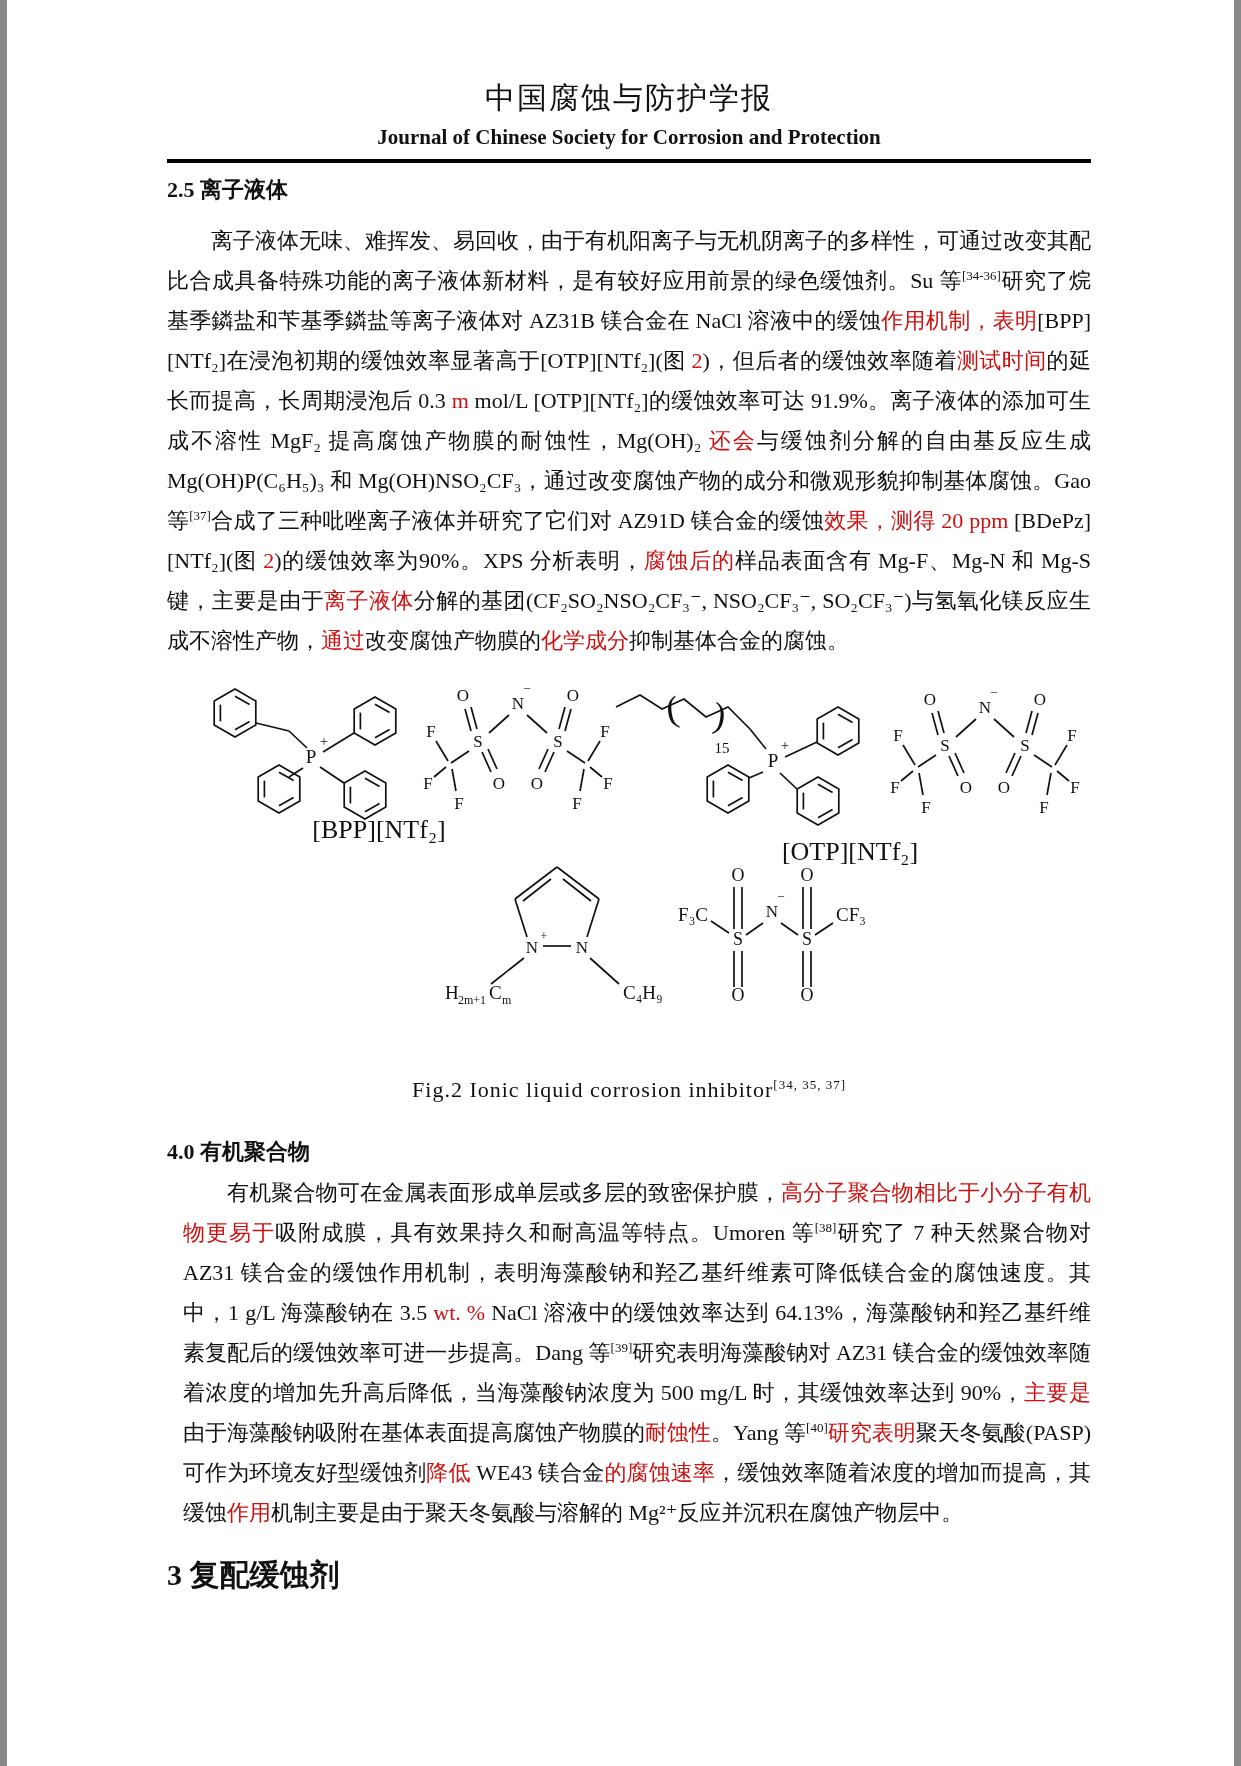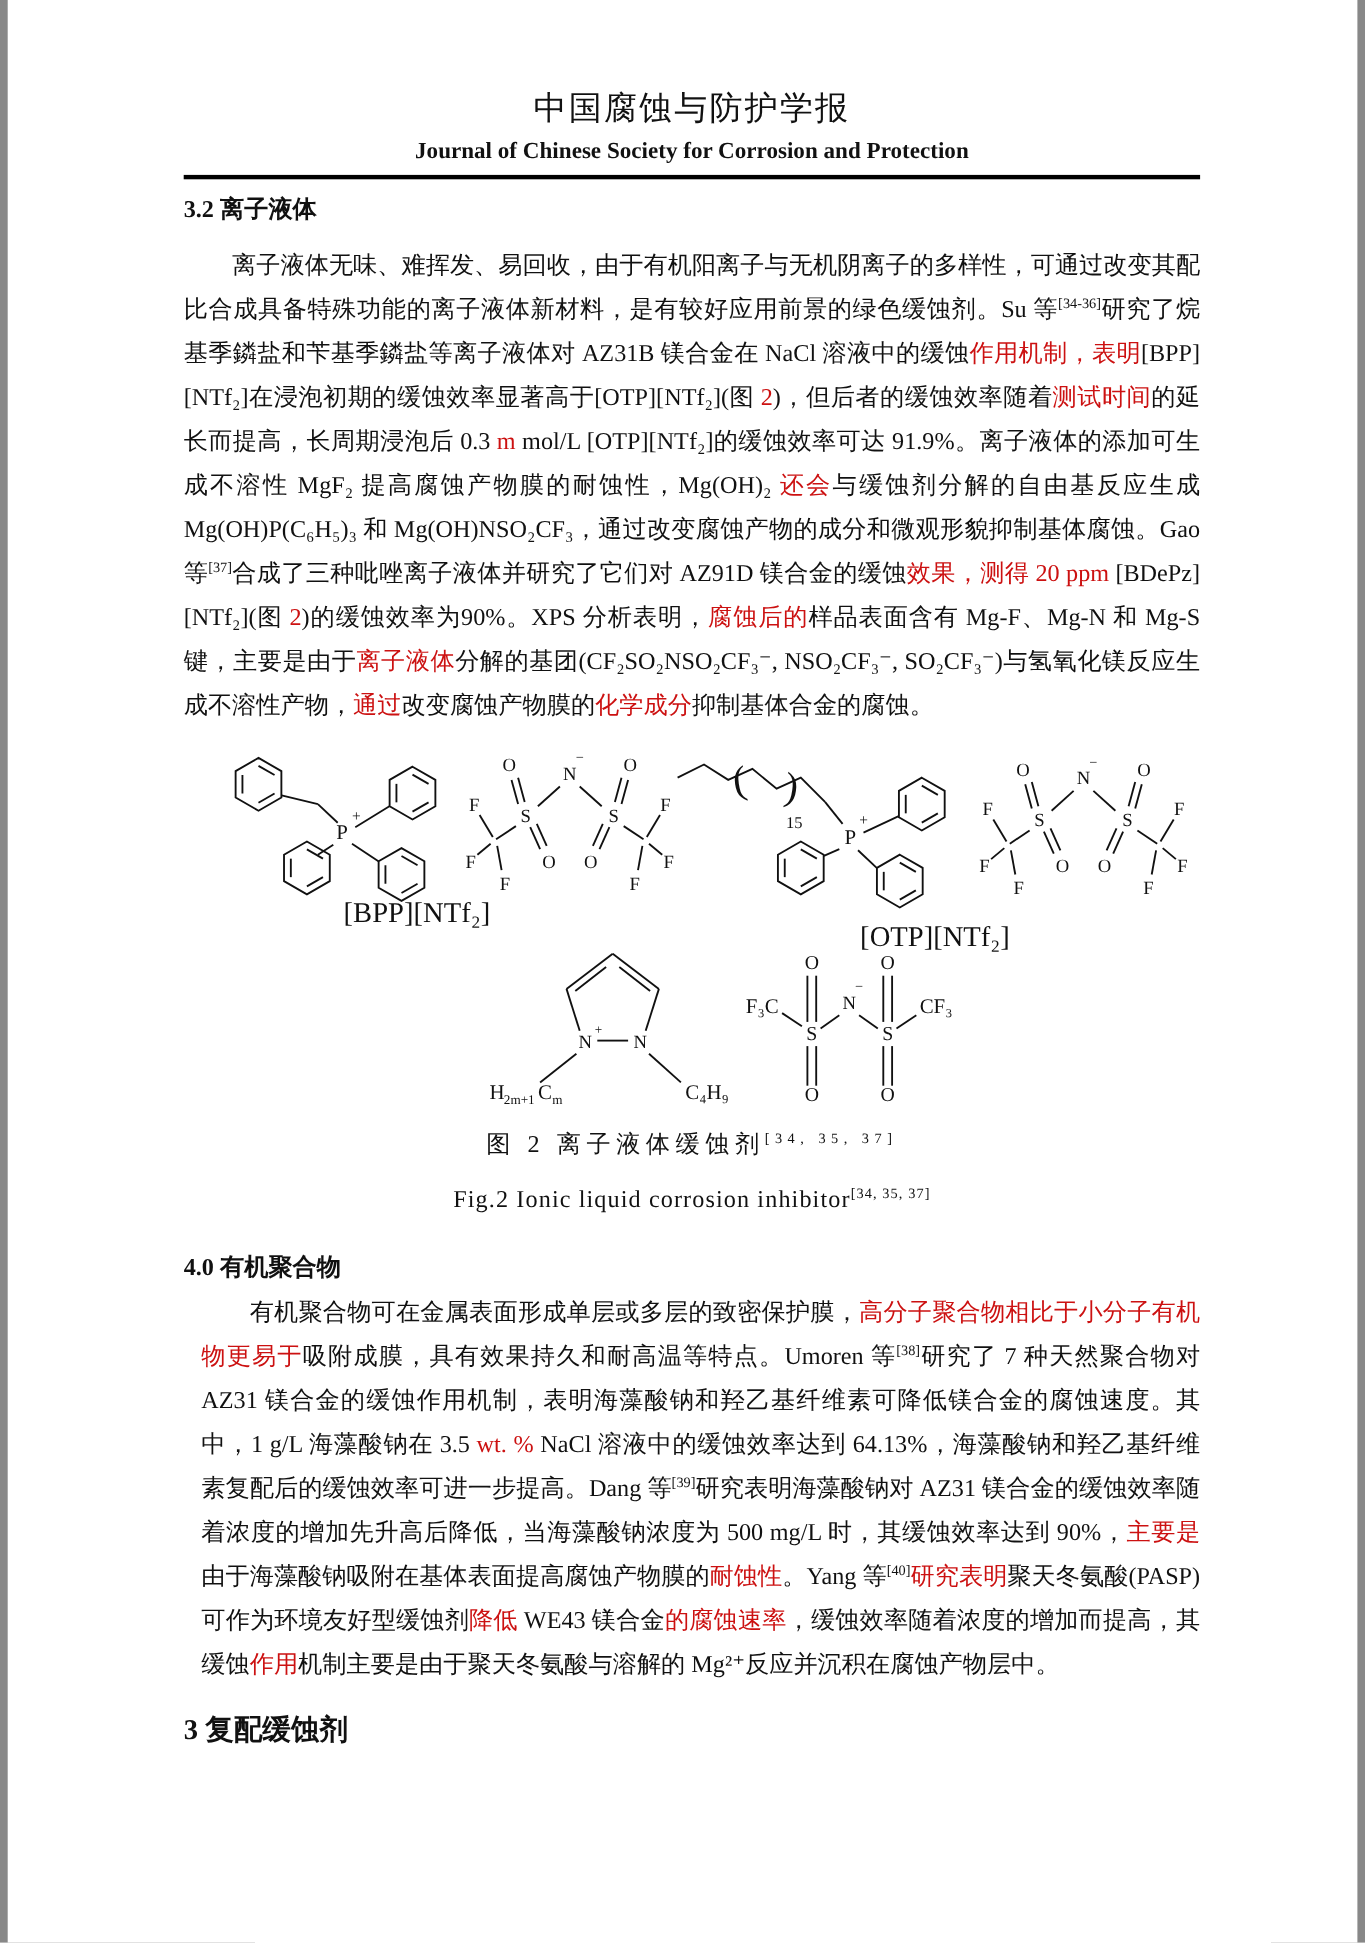--- a/index.html
+++ b/index.html
@@ -21,36 +21,36 @@
     text-indent:2em; margin-top:16px; word-break:break-word;
   }
   .para sup, .cap sup { font-size:13px; line-height:0; }
   .red { color:var(--red); }
   .figure { position:relative; height:452px; margin-top:12px; }
   .figure svg { position:absolute; overflow:visible; }
   .struct-label { position:absolute; font-size:26px; text-align:center; white-space:nowrap; }
   .cap { position:absolute; left:0; width:100%; text-align:center; font-size:22px; }
   .cap-cn { top:352px; letter-spacing:5px; }
   .cap-en { top:404px; letter-spacing:1px; }
-  .sec3-head { font-size:26px; font-weight:bold; margin-top:22px; }
+  .sec3-head { font-size:30px; font-weight:bold; margin-top:22px; }
   .p2 { margin-top:6px;margin-left:16px; }
   svg line, svg polyline, svg polygon, svg path { stroke:#111; stroke-width:1.7; fill:none; }
   svg text { fill:#111; font-family:"Liberation Serif","DejaVu Serif",serif; }
 </style>
 </head>
 <body>
 
 <div class="page">
   <div class="content">
 
     <div class="jtitle-cn">中国腐蚀与防护学报</div>
     <div class="jtitle-en">Journal of Chinese Society for Corrosion and Protection</div>
     <div class="head-rule"></div>
 
-    <div class="sec-head">3.2 离子液体</div>
+    <div class="sec-head">2.5 离子液体</div>
     <div class="para"><span>离子液体无味、难挥发、易回收，由于有机阳离子与无机阴离子的多样性，可通过改变其配比合成具备特殊功能的离子液体新材料，是有较好应用前景的绿色缓蚀剂。Su 等</span><sup>[34-36]</sup><span>研究了烷基季鏻盐和苄基季鏻盐等离子液体对 AZ31B 镁合金在 NaCl 溶液中的缓蚀</span><span class="red">作用机制，表明</span><span>[BPP][NTf₂]在浸泡初期的缓蚀效率显著高于[OTP][NTf₂](图 </span><span class="red">2</span><span>)，但后者的缓蚀效率随着</span><span class="red">测试时间</span><span>的延长而提高，长周期浸泡后 0.3 </span><span class="red">m</span><span> mol/L [OTP][NTf₂]的缓蚀效率可达 91.9%。离子液体的添加可生成不溶性 MgF₂ 提高腐蚀产物膜的耐蚀性，Mg(OH)₂ </span><span class="red">还会</span><span>与缓蚀剂分解的自由基反应生成 Mg(OH)P(C₆H₅)₃ 和 Mg(OH)NSO₂CF₃，通过改变腐蚀产物的成分和微观形貌抑制基体腐蚀。Gao 等</span><sup>[37]</sup><span>合成了三种吡唑离子液体并研究了它们对 AZ91D 镁合金的缓蚀</span><span class="red">效果，测得 20 ppm </span><span>[BDePz][NTf₂](图 </span><span class="red">2</span><span>)的缓蚀效率为90%。XPS 分析表明，</span><span class="red">腐蚀后的</span><span>样品表面含有 Mg-F、Mg-N 和 Mg-S 键，主要是由于</span><span class="red">离子液体</span><span>分解的基团(CF₂SO₂NSO₂CF₃⁻, NSO₂CF₃⁻, SO₂CF₃⁻)与氢氧化镁反应生成不溶性产物，</span><span class="red">通过</span><span>改变腐蚀产物膜的</span><span class="red">化学成分</span><span>抑制基体合金的腐蚀。</span></div>
 
     <div class="figure">
 
       <svg style="left:30px; top:0;" width="422" height="152" viewBox="0 0 422 152">
         <defs>
           <g id="benzene">
             <polygon points="0,-24 20.8,-12 20.8,12 0,24 -20.8,12 -20.8,-12"></polygon>
             <line x1="0" y1="-16.8" x2="14.6" y2="-8.4"></line>
             <line x1="14.6" y1="8.4" x2="0" y2="16.8"></line>
@@ -159,21 +159,20 @@
         <text x="368" y="28" font-size="18" text-anchor="middle">O</text>
         <line x1="364" y1="34" x2="364" y2="76"></line>
           <line x1="372" y1="34" x2="372" y2="76"></line>
         <text x="368" y="148" font-size="18" text-anchor="middle">O</text>
         <line x1="364" y1="98" x2="364" y2="134"></line>
           <line x1="372" y1="98" x2="372" y2="134"></line>
         <line x1="376" y1="82" x2="394" y2="70"></line>
         <text x="412" y="68" font-size="19" text-anchor="middle">CF₃</text>
       </svg>
 
-      <div class="cap cap-cn"><span>图 2  离子液体缓蚀剂</span><sup>[34, 35, 37]</sup></div>
       <div class="cap cap-en"><span>Fig.2 Ionic liquid corrosion inhibitor</span><sup>[34, 35, 37]</sup></div>
     </div>
 
     <div class="sec-head">4.0 有机聚合物</div>
     <div class="para p2"><span>有机聚合物可在金属表面形成单层或多层的致密保护膜，</span><span class="red">高分子聚合物相比于小分子有机物更易于</span><span>吸附成膜，具有效果持久和耐高温等特点。Umoren 等</span><sup>[38]</sup><span>研究了 7 种天然聚合物对 AZ31 镁合金的缓蚀作用机制，表明海藻酸钠和羟乙基纤维素可降低镁合金的腐蚀速度。其中，1 g/L 海藻酸钠在 3.5 </span><span class="red">wt. %</span><span> NaCl 溶液中的缓蚀效率达到 64.13%，海藻酸钠和羟乙基纤维素复配后的缓蚀效率可进一步提高。Dang 等</span><sup>[39]</sup><span>研究表明海藻酸钠对 AZ31 镁合金的缓蚀效率随着浓度的增加先升高后降低，当海藻酸钠浓度为 500 mg/L 时，其缓蚀效率达到 90%，</span><span class="red">主要是</span><span>由于海藻酸钠吸附在基体表面提高腐蚀产物膜的</span><span class="red">耐蚀性</span><span>。Yang 等</span><sup>[40]</sup><span class="red">研究表明</span><span>聚天冬氨酸(PASP)可作为环境友好型缓蚀剂</span><span class="red">降低</span><span> WE43 镁合金</span><span class="red">的腐蚀速率</span><span>，缓蚀效率随着浓度的增加而提高，其缓蚀</span><span class="red">作用</span><span>机制主要是由于聚天冬氨酸与溶解的 Mg²⁺反应并沉积在腐蚀产物层中。</span></div>
 
     <div class="sec3-head">3 复配缓蚀剂</div>
 
   </div>
 </div>

